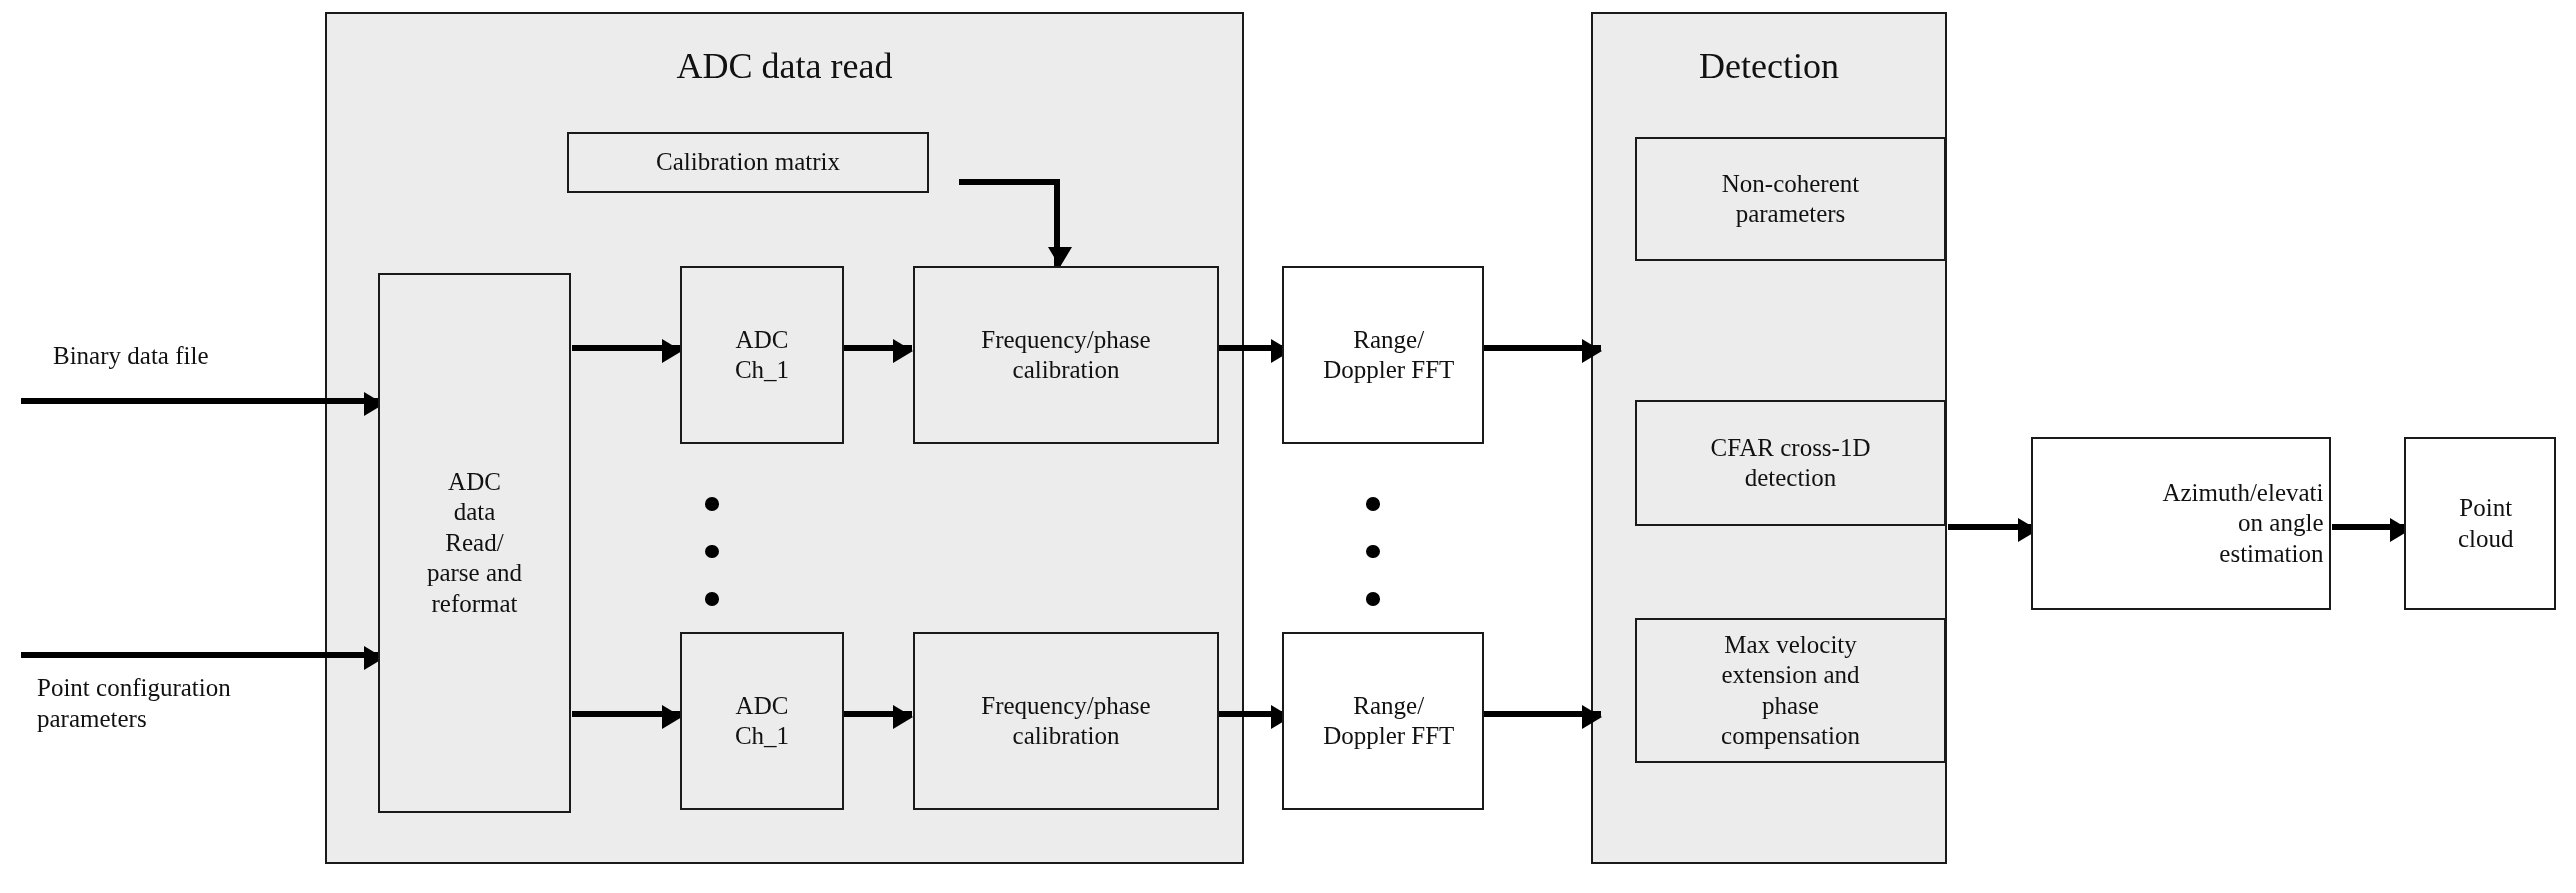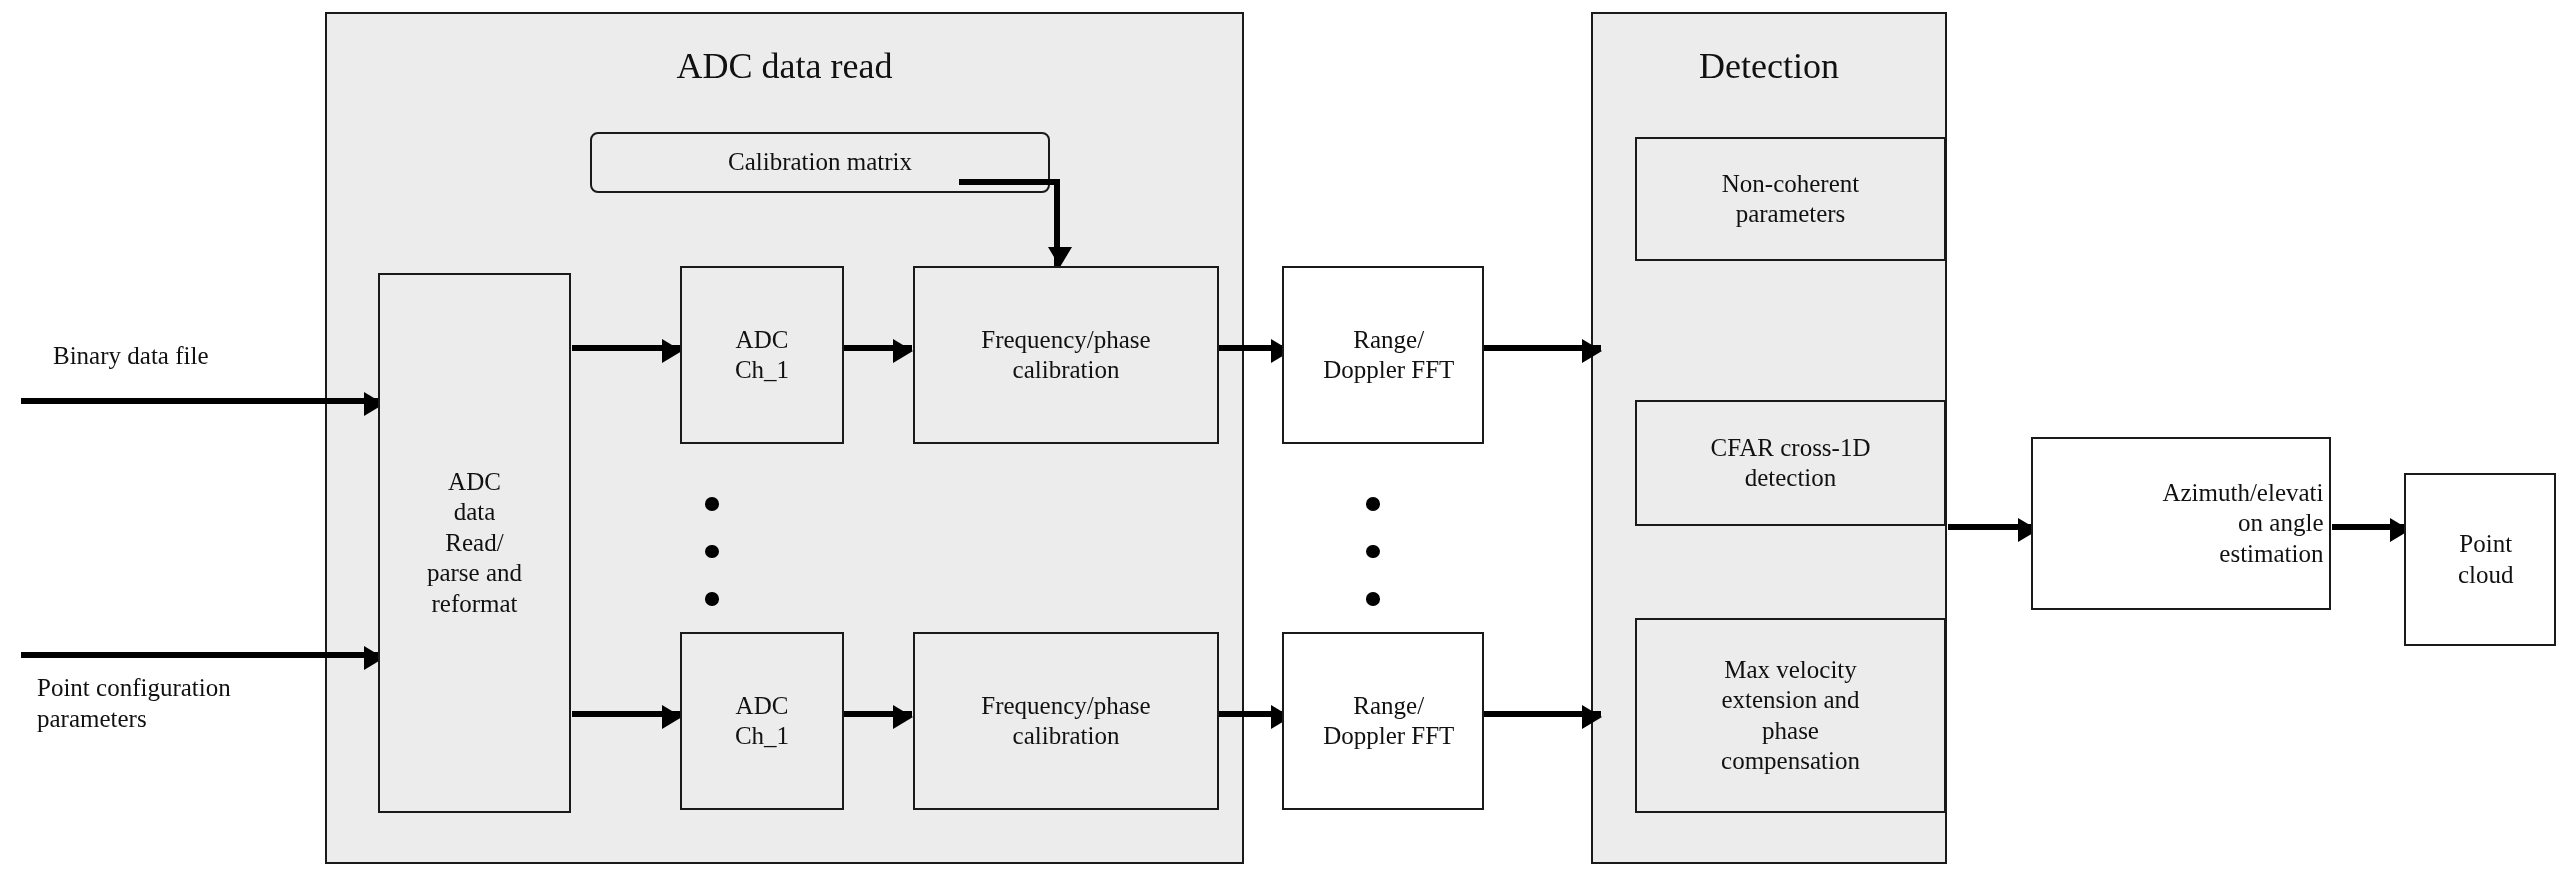--- a/index.html
+++ b/index.html
@@ -119,21 +119,21 @@
   </div>
 
   <div class="flabel" style="left:53px;top:341px;width:300px;">Binary  data file</div>
 
   <div class="flabel" style="left:37px;top:673px;width:321px;">Point configuration
 parameters</div>
 
   <div class="h-arrow" style="left:20.5px;top:398px;width:362px;"></div>
   <div class="h-arrow" style="left:20.5px;top:652px;width:362px;"></div>
 
-  <div class="box on-gray" style="left:590px;top:132px;width:460px;height:61px;border-radius:8px;">
+  <div class="box on-gray" style="left:567px;top:132px;width:362px;height:61px;">
     <span>Calibration  matrix</span>
   </div>
 
   <div class="h-line" style="left:959px;top:179px;width:101px;"></div>
   <div class="v-arrow" style="left:1054px;top:179px;height:87px;"></div>
 
   <div class="box on-gray" style="left:378px;top:273px;width:193px;height:540px;">
     <span style="white-space:pre-line;">ADC
 data
 Read/
@@ -202,36 +202,36 @@
   <div class="box on-gray" style="left:1635px;top:137px;width:311px;height:124px;">
     <span style="white-space:pre-line;">Non-coherent
 parameters</span>
   </div>
 
   <div class="box on-gray" style="left:1635px;top:400px;width:311px;height:126px;">
     <span style="white-space:pre-line;">CFAR cross-1D
 detection</span>
   </div>
 
-  <div class="box on-gray" style="left:1635px;top:618px;width:311px;height:195px;">
+  <div class="box on-gray" style="left:1635px;top:618px;width:311px;height:145px;">
     <span style="white-space:pre-line;">Max velocity
 extension and
 phase
 compensation</span>
   </div>
 
   <div class="h-arrow" style="left:1948px;top:524px;width:89px;"></div>
 
   <div class="box on-white" style="left:2031px;top:437px;width:300px;height:173px;">
     <span style="white-space:pre-line;text-align:right;">Azimuth/elevati
 on angle
 estimation</span>
   </div>
 
   <div class="h-arrow" style="left:2332px;top:524px;width:77px;"></div>
 
-  <div class="box on-white" style="left:2404px;top:437px;width:152px;height:173px;margin-top:36px;">
+  <div class="box on-white" style="left:2404px;top:437px;width:152px;height:173px;">
     <span style="white-space:pre-line;">Point
 cloud</span>
   </div>
 
 </div>
 
 
 </body></html>

